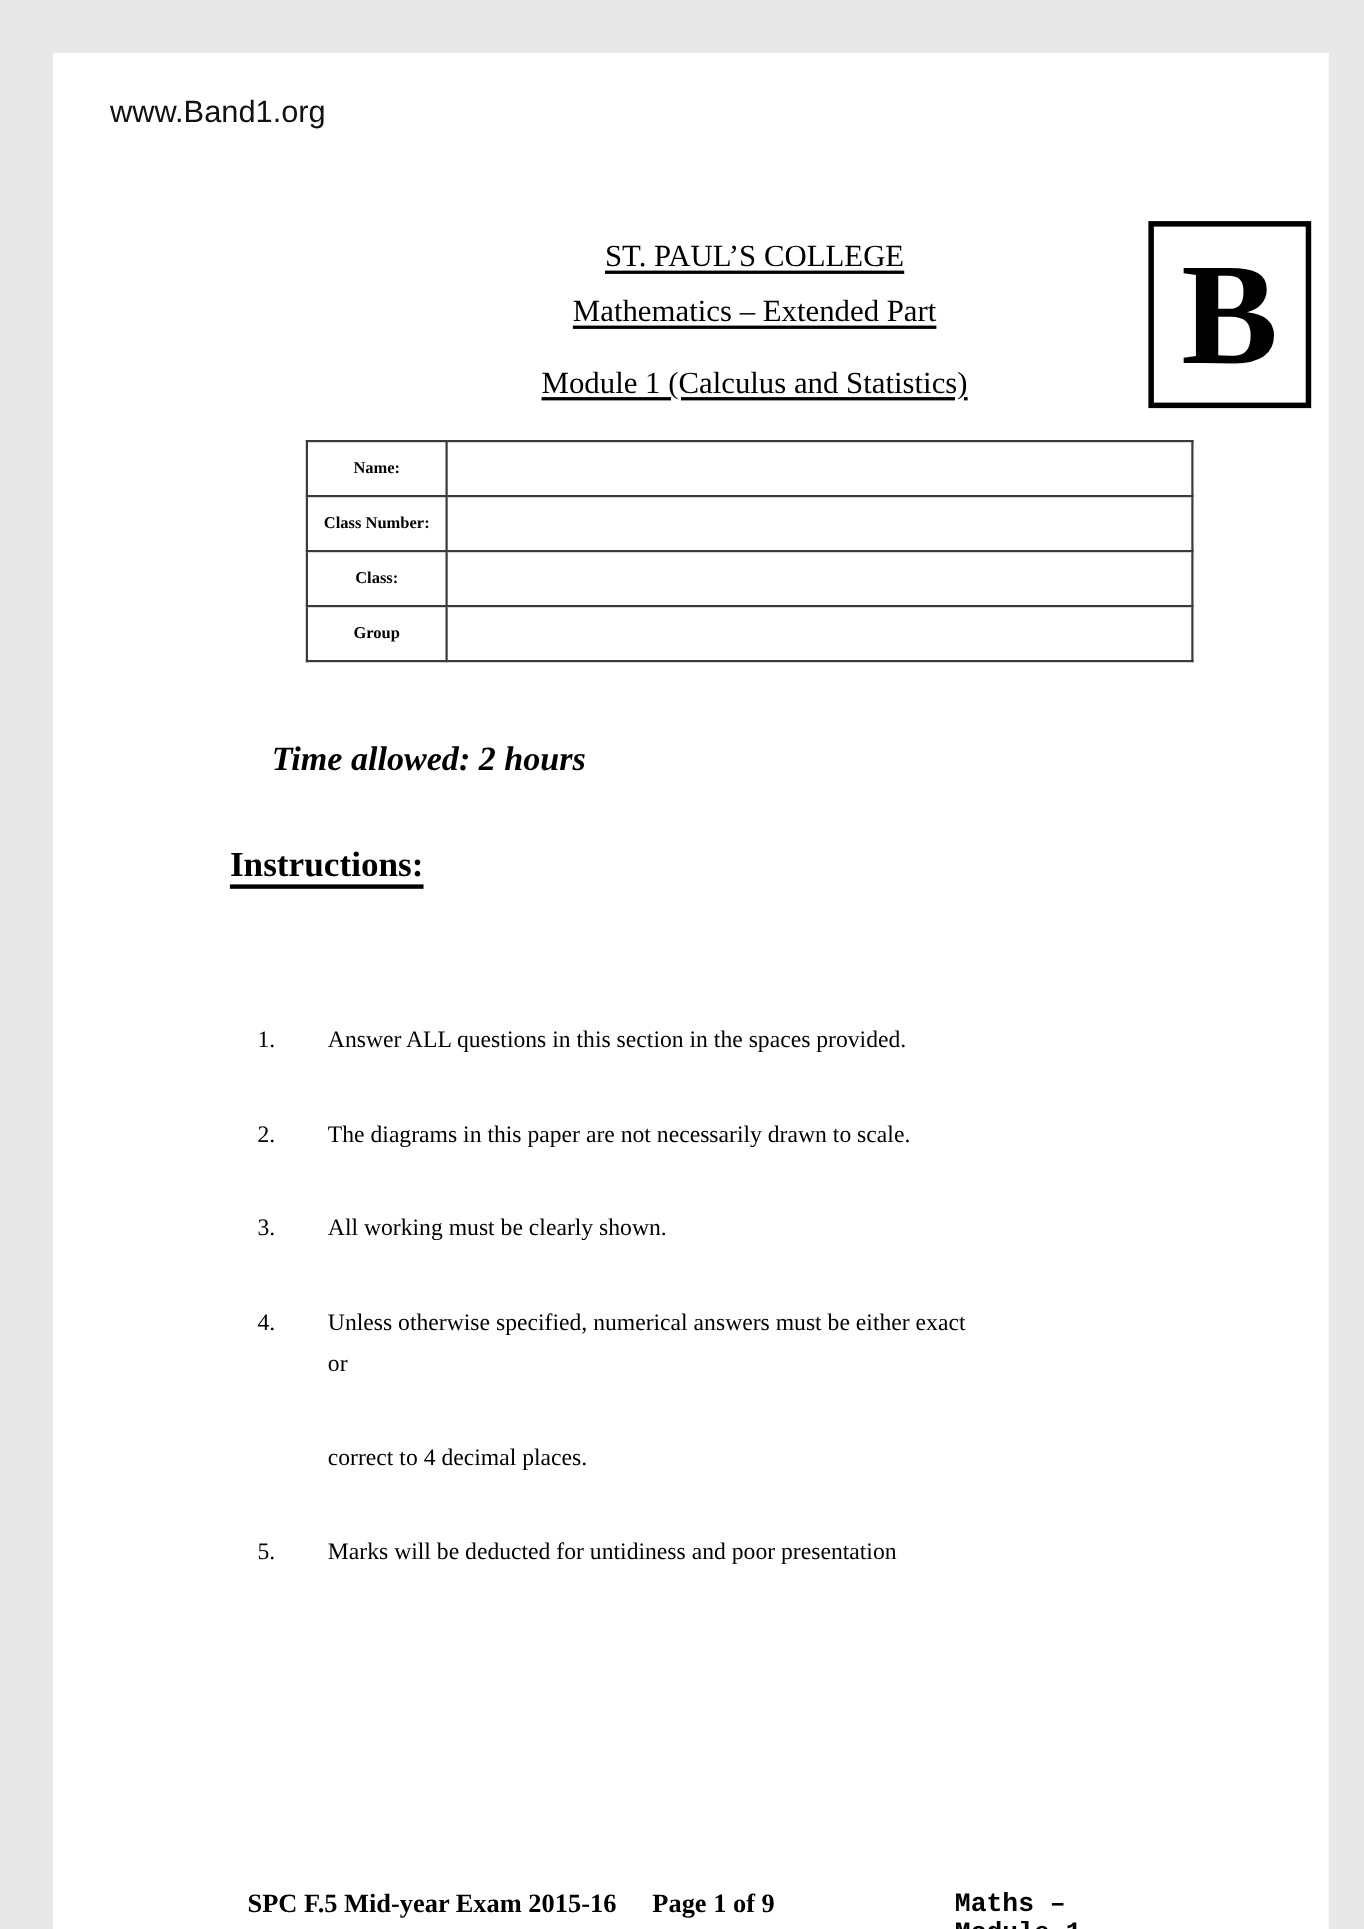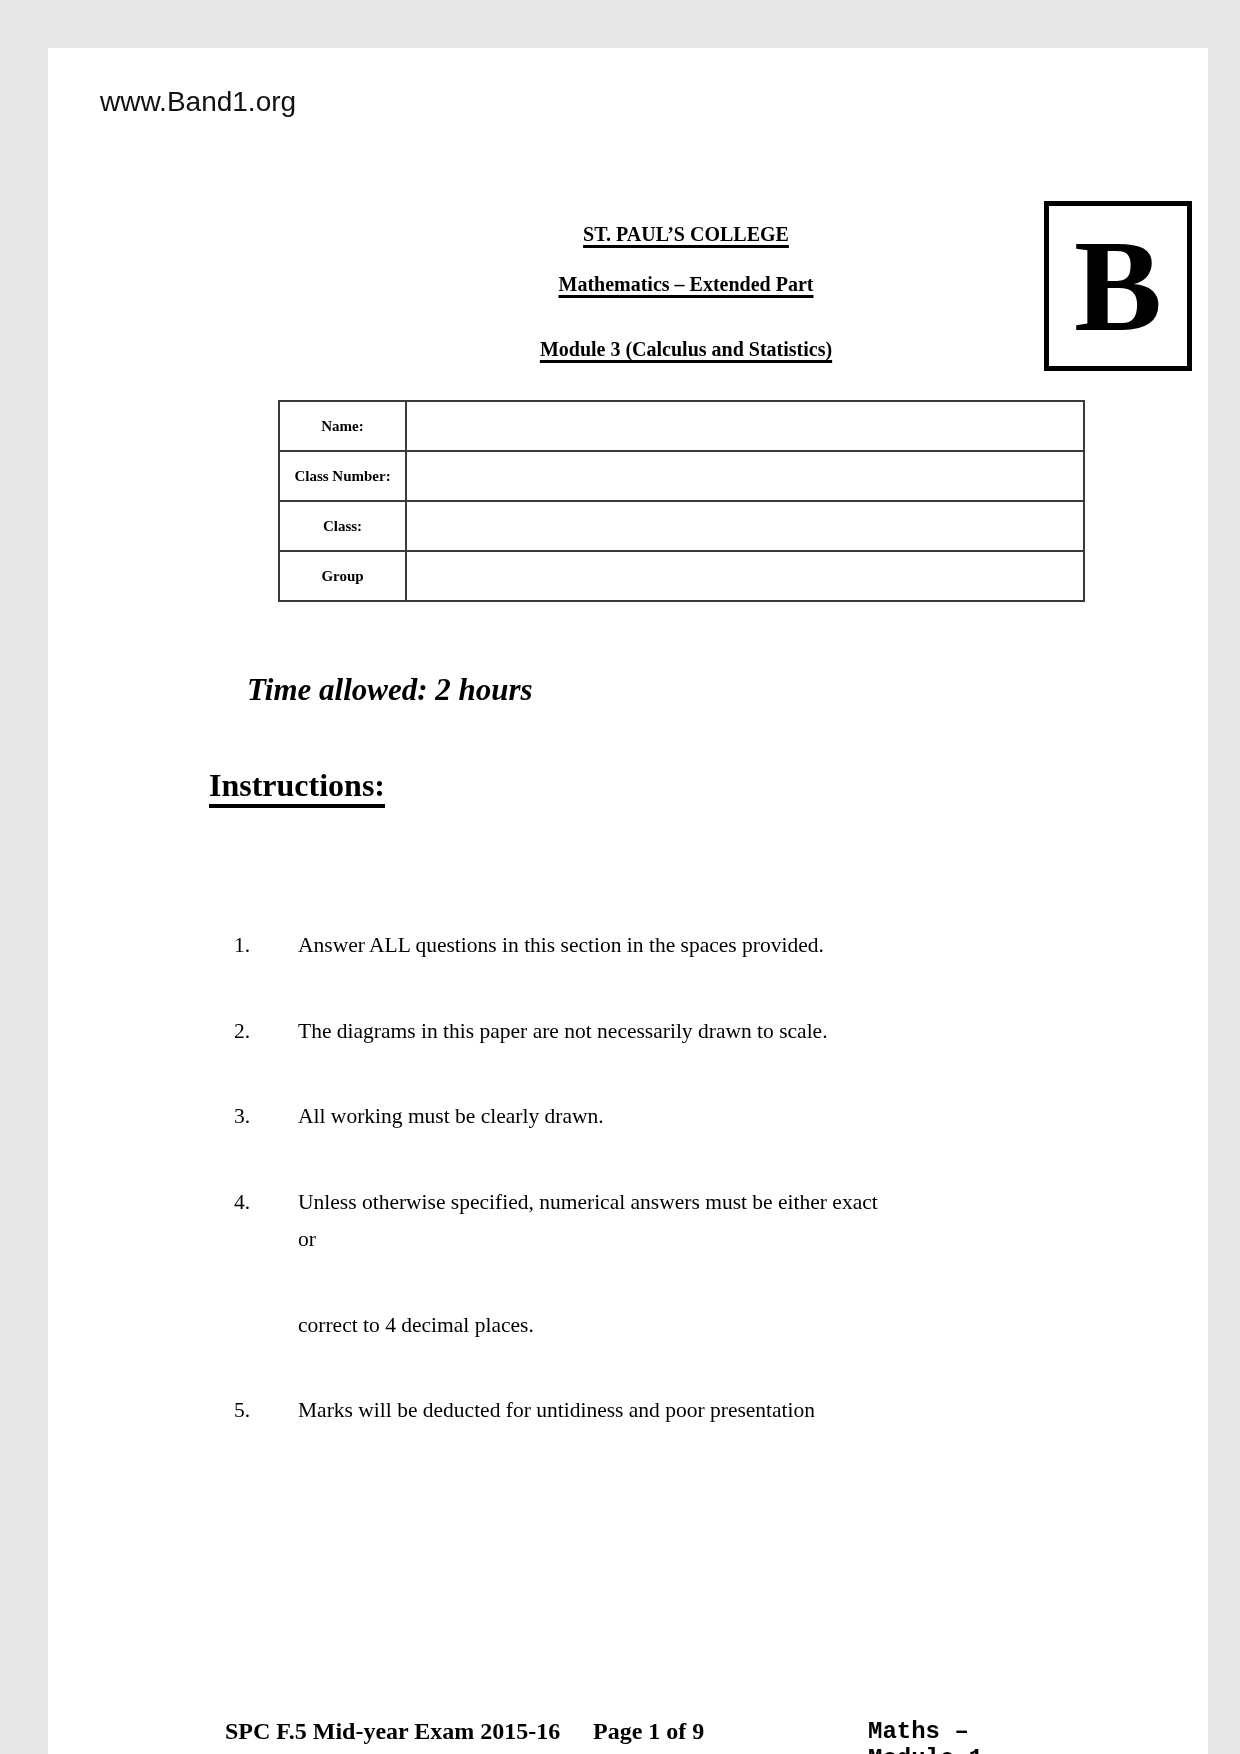--- a/index.html
+++ b/index.html
@@ -20,22 +20,22 @@
     font-family: "Liberation Sans", sans-serif;
     font-size: 28px;
     color: #111111;
   }
   .title-block {
     position: absolute;
     left: 292px;
     top: 137px;
     width: 660px;
     text-align: center;
-    font-weight: bold;
-    font-size: 20px;
+    font-weight: normal;
+    font-size: 28px;
     line-height: 34px;
   }
   .title-line {
     text-decoration: underline;
     text-decoration-thickness: 2.5px;
     text-underline-offset: 4px;
   }
   .module-line {
     margin-top: 31px;
     text-decoration: underline;
@@ -134,21 +134,21 @@
 </head>
 <body>
 
 <div class="page">
 
   <div class="watermark">www.Band1.org</div>
 
   <div class="title-block">
     <div class="title-line">ST. PAUL’S COLLEGE</div>
     <div class="title-line">Mathematics – Extended Part</div>
-    <div class="module-line">Module 3 (Calculus and Statistics)</div>
+    <div class="module-line">Module 1 (Calculus and Statistics)</div>
   </div>
 
   <div class="version-box">
     <span class="version-letter">B</span>
   </div>
 
   <table class="info-table">
     <tbody>
       <tr>
         <td class="label-cell">Name:</td>
@@ -177,21 +177,21 @@
     <div class="instruction-line">
       <span class="instruction-marker">1.</span>
       <span class="instruction-text">Answer ALL questions in this section in the spaces provided.</span>
     </div>
     <div class="instruction-line">
       <span class="instruction-marker">2.</span>
       <span class="instruction-text">The diagrams in this paper are not necessarily drawn to scale.</span>
     </div>
     <div class="instruction-line">
       <span class="instruction-marker">3.</span>
-      <span class="instruction-text">All working must be clearly drawn.</span>
+      <span class="instruction-text">All working must be clearly shown.</span>
     </div>
     <div class="instruction-line">
       <span class="instruction-marker">4.</span>
       <span class="instruction-text">Unless otherwise specified, numerical answers must be either exact or</span>
     </div>
     <div class="instruction-line">
       <span class="instruction-marker"></span>
       <span class="instruction-text">correct to 4 decimal places.</span>
     </div>
     <div class="instruction-line">

